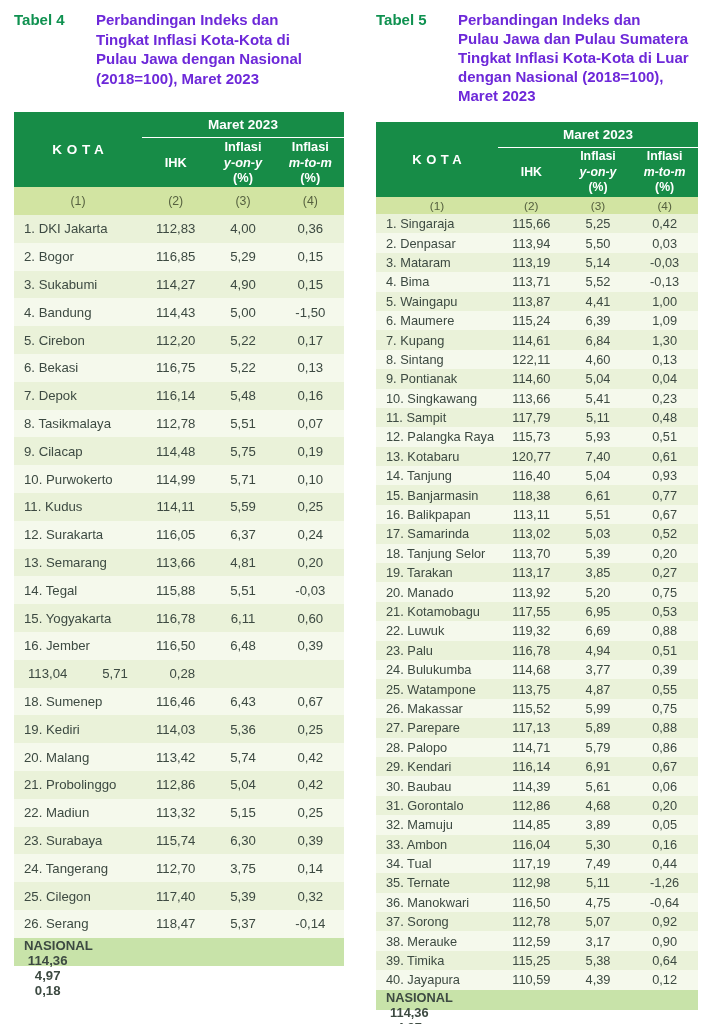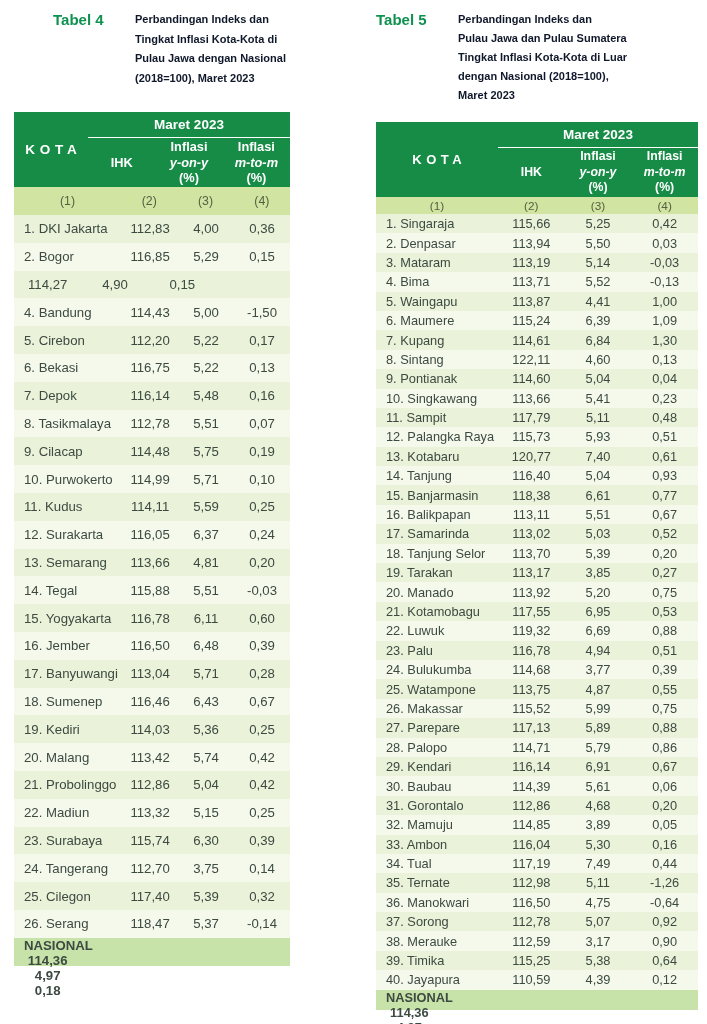--- a/index.html
+++ b/index.html
@@ -3,29 +3,29 @@
 <meta charset="utf-8">
 <style>
   * { margin:0; padding:0; box-sizing:border-box; }
   html,body { background:#ffffff; }
   .page {
     position:relative; width:707px; height:1024px; overflow:hidden;
     background:#ffffff; font-family:"Liberation Sans", sans-serif;
     color:#3d4a42;
   }
   .tsection { position:absolute; }
-  .t4sec { left:14px; top:10px; width:276px; height:1000px;padding-left:39px; }
+  .t4sec { left:14px; top:10px; width:330px; height:1000px; }
   .t5sec { left:376px; top:10px; width:322px; height:1010px; }
 
   .titlebar { display:flex; align-items:flex-start; }
   .tag {
     flex:0 0 82px; font-size:15px; font-weight:bold; color:#0f9150;
     line-height:19.5px;
   }
-  .title { flex:1; font-size:11px; font-weight:bold; color:#0f172a; }
+  .title { flex:1; font-size:15px; font-weight:bold; color:#6d28d9; }
   .t4sec .title div { line-height:19.5px; }
   .t5sec .title div { line-height:19px; }
 
   .table { position:absolute; left:0; width:100%; }
   .t4sec .table { top:102px; }
   .t5sec .table { top:112px; }
 
   
   .thead { background:#178c47; color:#ffffff; display:flex; }
   .t4 .thead, .t5 .thead { height:75px; }
@@ -135,20 +135,21 @@
             <div class="tcell num">4,00</div>
             <div class="tcell num">0,36</div>
           </div>
           <div class="trow even">
             <div class="tcell kota">2. Bogor</div>
             <div class="tcell num">116,85</div>
             <div class="tcell num">5,29</div>
             <div class="tcell num">0,15</div>
           </div>
           <div class="trow odd">
+            <div class="tcell kota">3. Sukabumi</div>
             <div class="tcell num">114,27</div>
             <div class="tcell num">4,90</div>
             <div class="tcell num">0,15</div>
           </div>
           <div class="trow even">
             <div class="tcell kota">4. Bandung</div>
             <div class="tcell num">114,43</div>
             <div class="tcell num">5,00</div>
             <div class="tcell num">-1,50</div>
           </div>
@@ -218,21 +219,20 @@
             <div class="tcell num">6,11</div>
             <div class="tcell num">0,60</div>
           </div>
           <div class="trow even">
             <div class="tcell kota">16. Jember</div>
             <div class="tcell num">116,50</div>
             <div class="tcell num">6,48</div>
             <div class="tcell num">0,39</div>
           </div>
           <div class="trow odd">
-            <div class="tcell kota">17. Banyuwangi</div>
             <div class="tcell num">113,04</div>
             <div class="tcell num">5,71</div>
             <div class="tcell num">0,28</div>
           </div>
           <div class="trow even">
             <div class="tcell kota">18. Sumenep</div>
             <div class="tcell num">116,46</div>
             <div class="tcell num">6,43</div>
             <div class="tcell num">0,67</div>
           </div>

